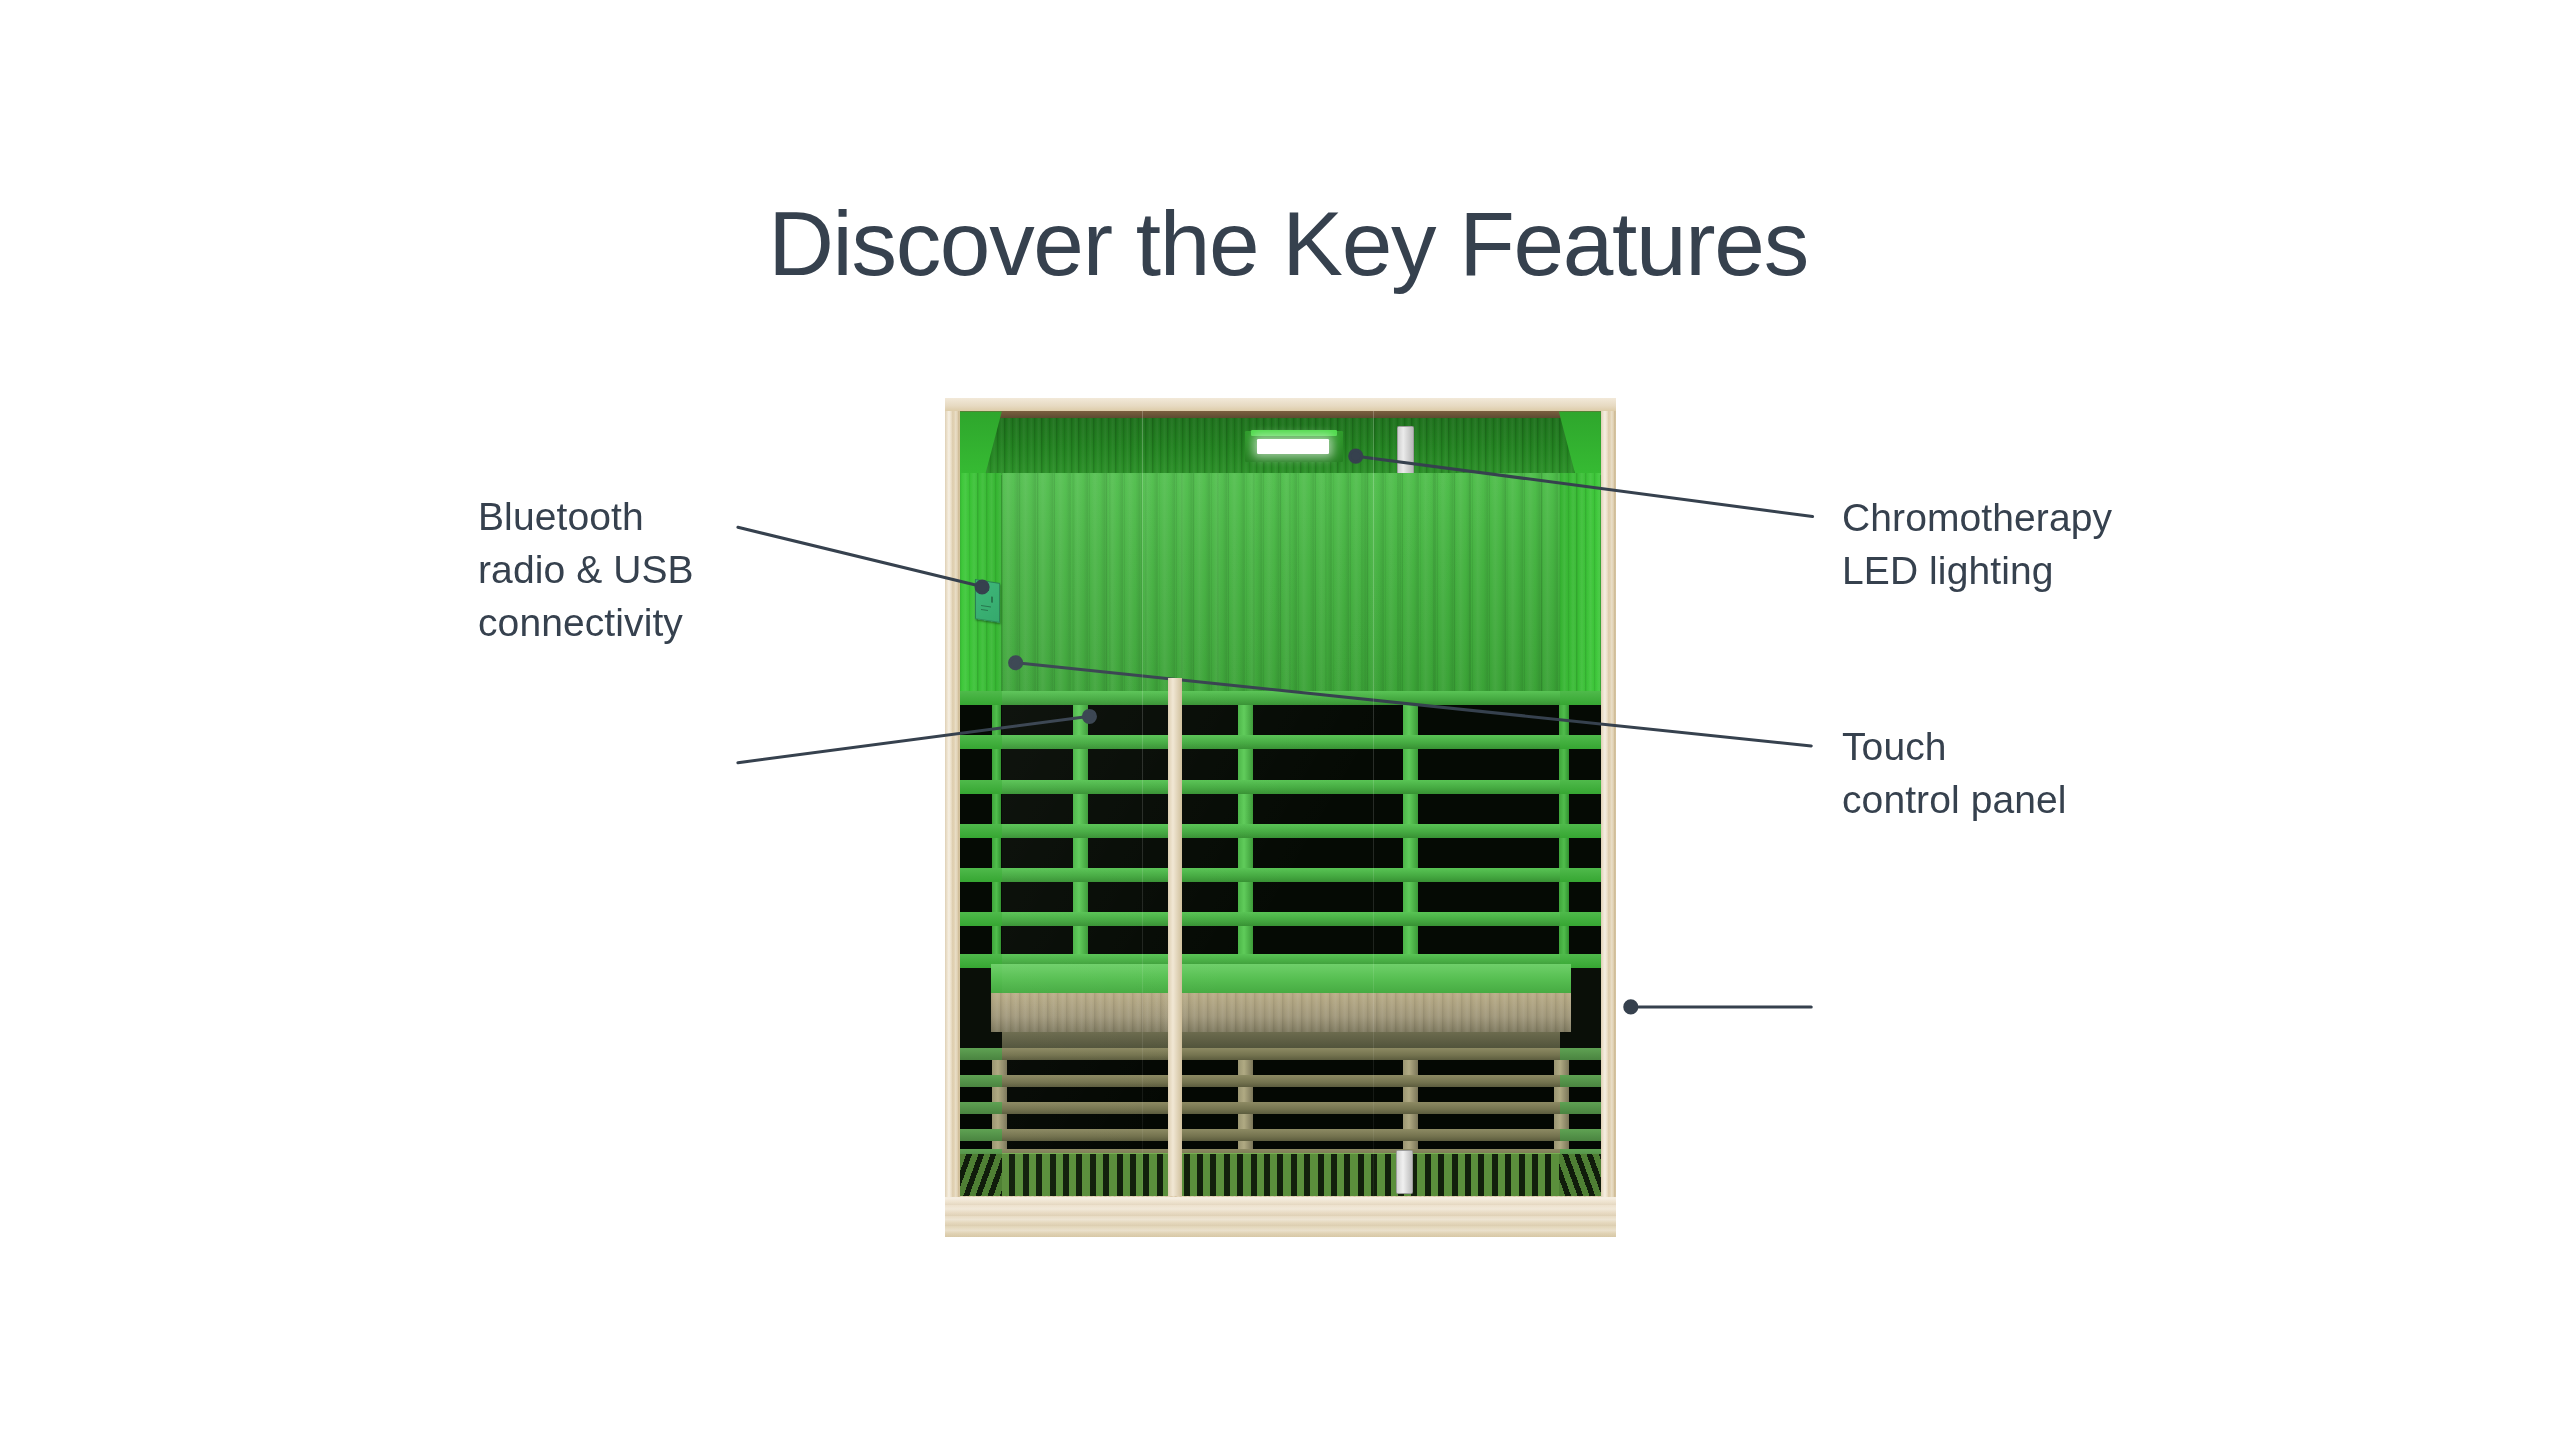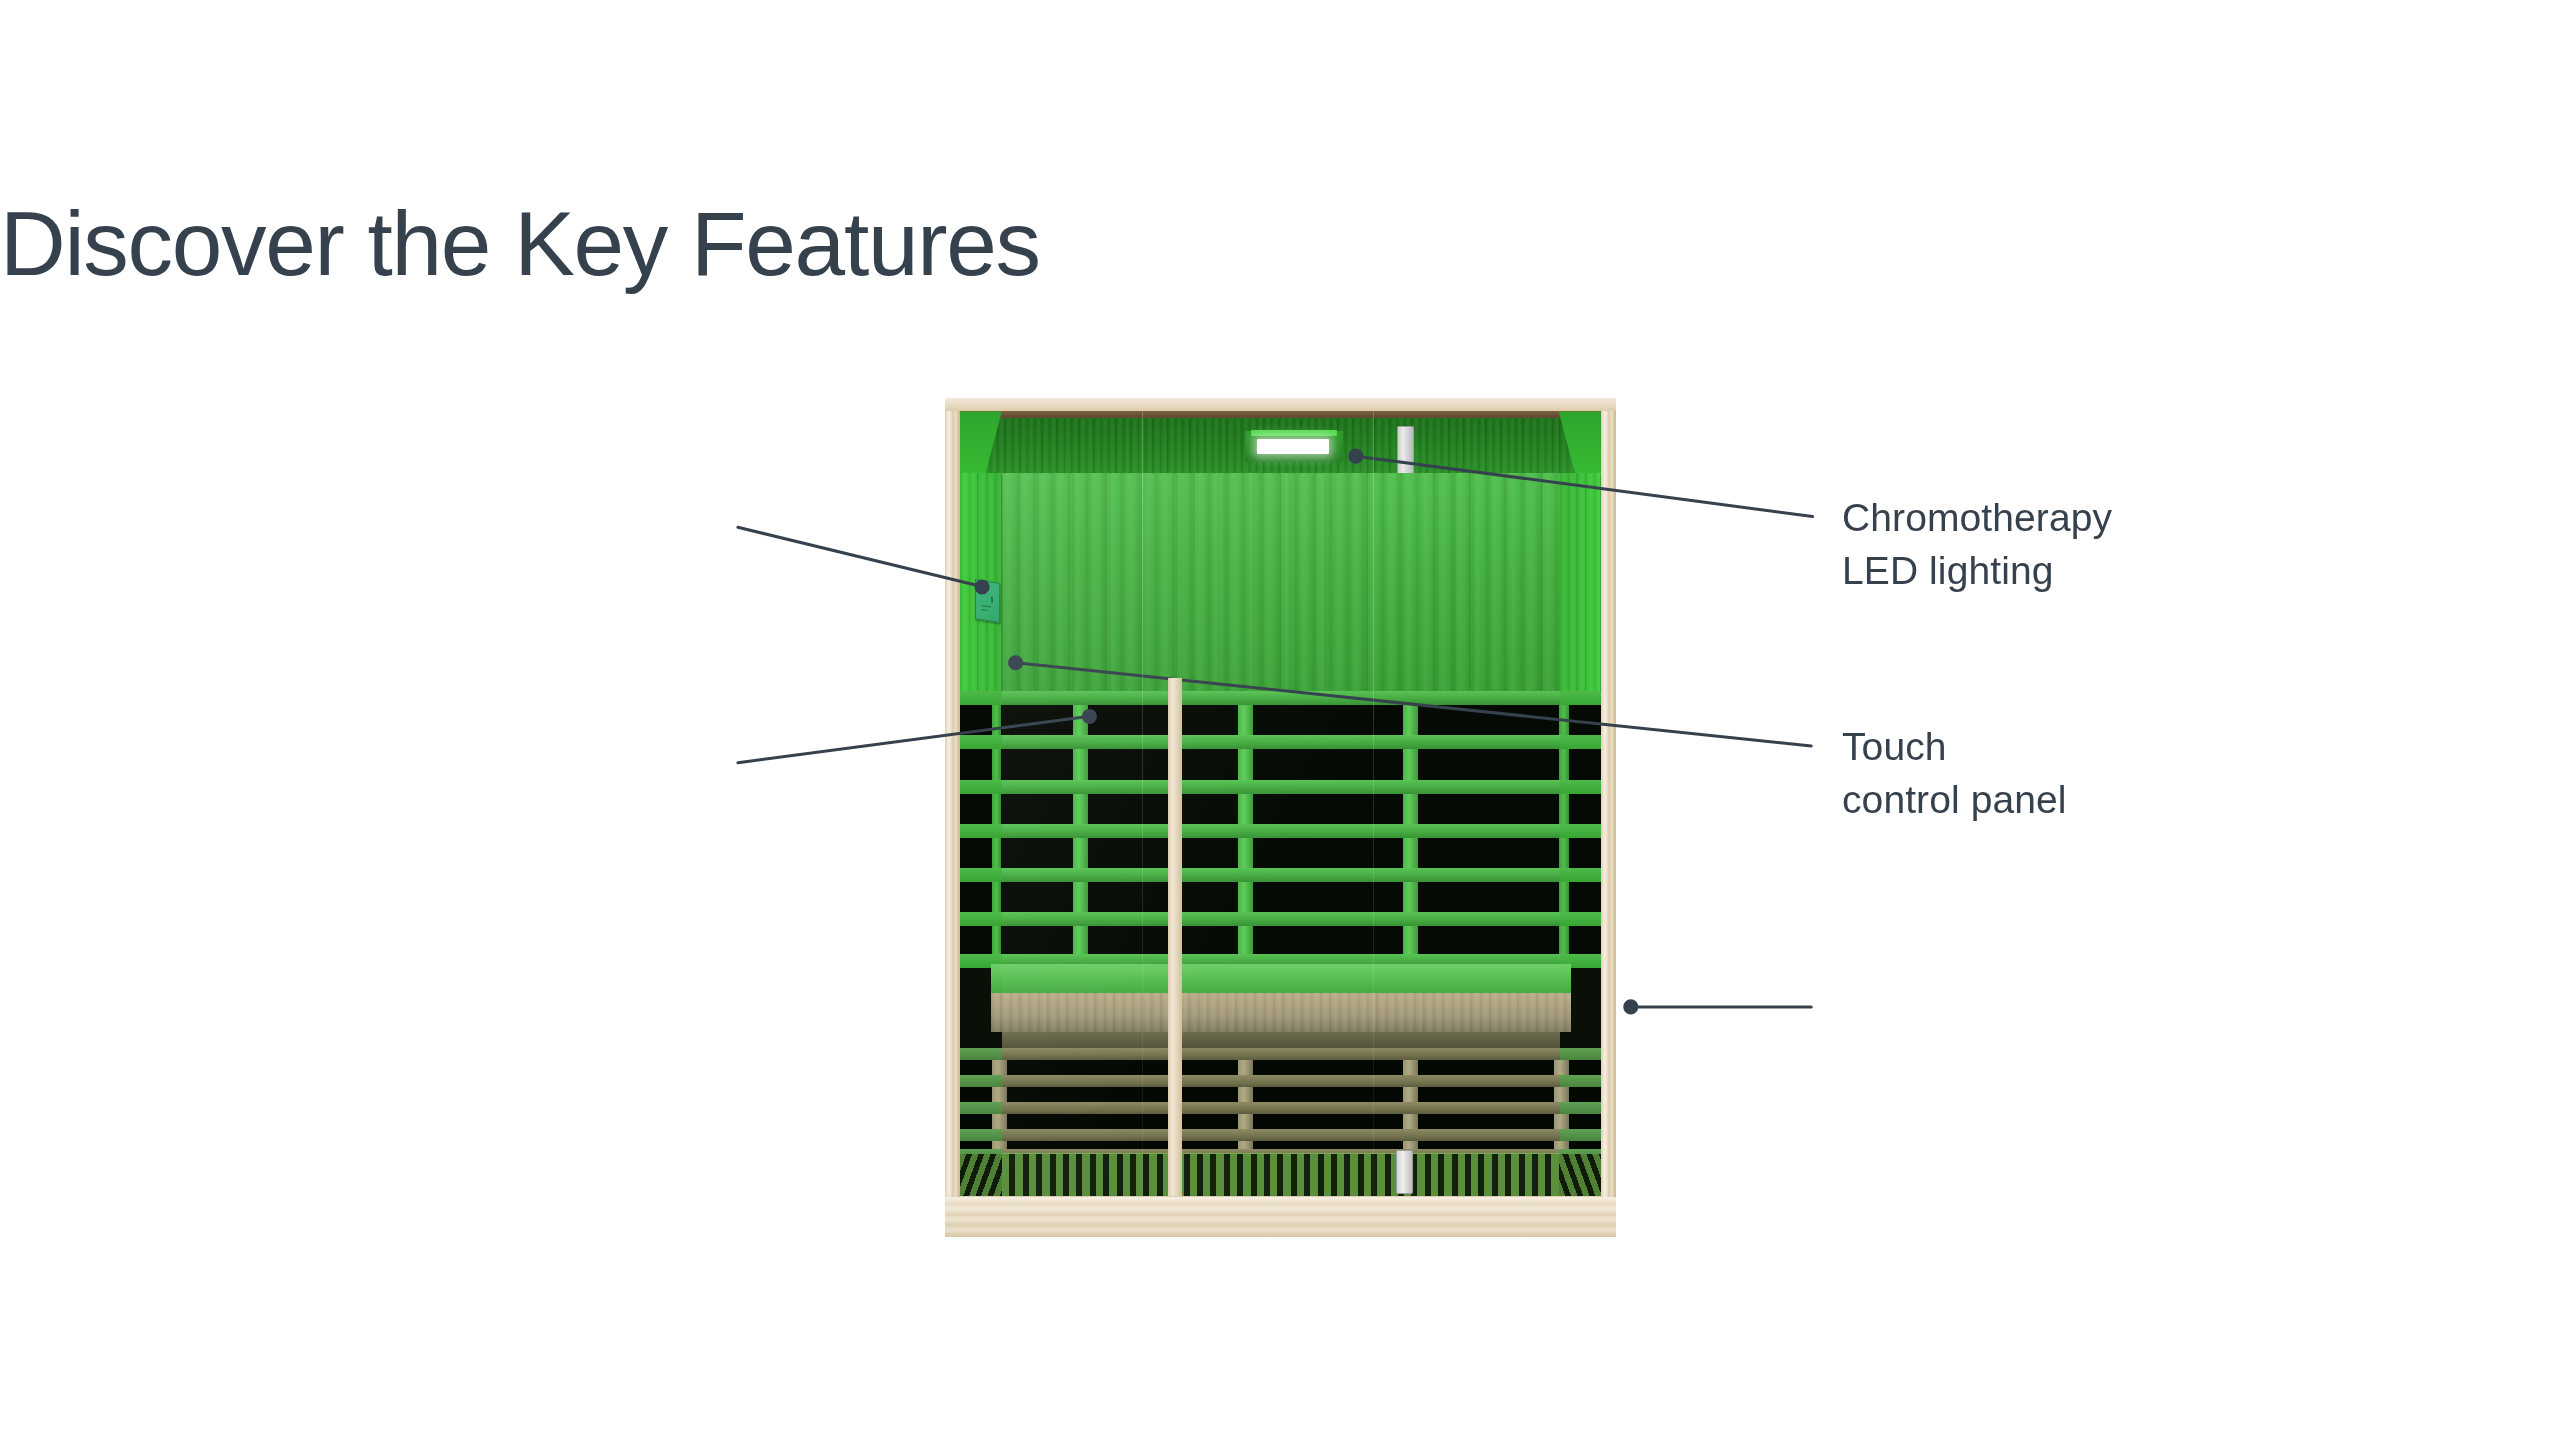--- a/index.html
+++ b/index.html
@@ -23,21 +23,21 @@
     height: 1449px;
     background: #ffffff;
   }
 
   
   #page-title {
     position: absolute;
     left: 0;
     top: 193px;
     width: 2576px;
-    text-align: left;
+    text-align: center;
     font-size: 91px;
     line-height: 101px;
     letter-spacing: -1.3px;
     font-weight: 400;
     color: #36414e;
     white-space: nowrap;
   }
 
   
   .callout {
@@ -462,20 +462,23 @@
       <circle cx="2021" cy="680" r="9"></circle>
 
       <line x1="1515" y1="988" x2="2700" y2="1112"></line>
       <circle cx="1514" cy="988" r="9"></circle>
 
       <line x1="2432" y1="1501" x2="2700" y2="1501"></line>
       <circle cx="2431" cy="1501" r="9"></circle>
     </g>
   </svg>
 
+  <div id="label-bluetooth" class="callout left">Bluetooth
+radio &amp; USB
+connectivity</div>
 
 
   <div id="label-touch" class="callout right">Touch
 control panel</div>
 
   <div id="label-chromo" class="callout right">Chromotherapy
 LED lighting</div>
 
 
 </div>

